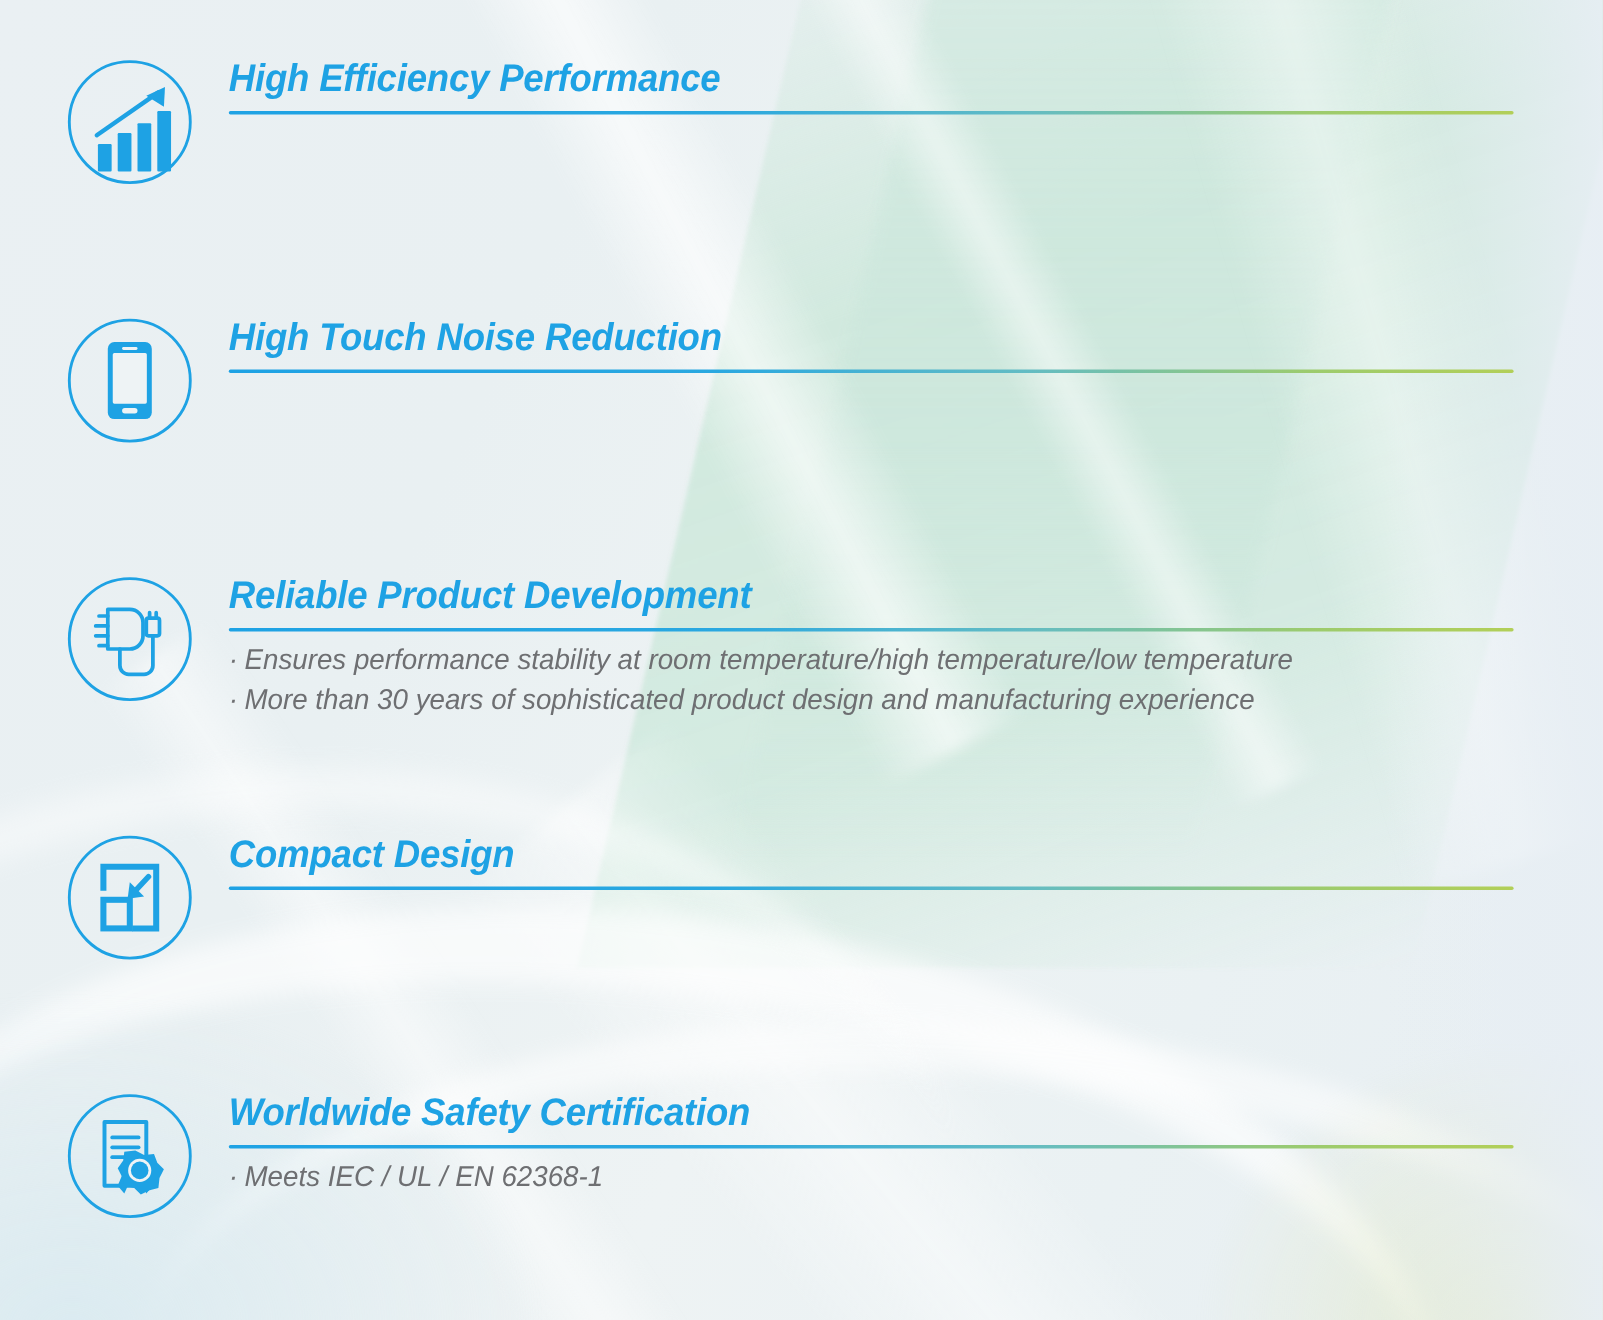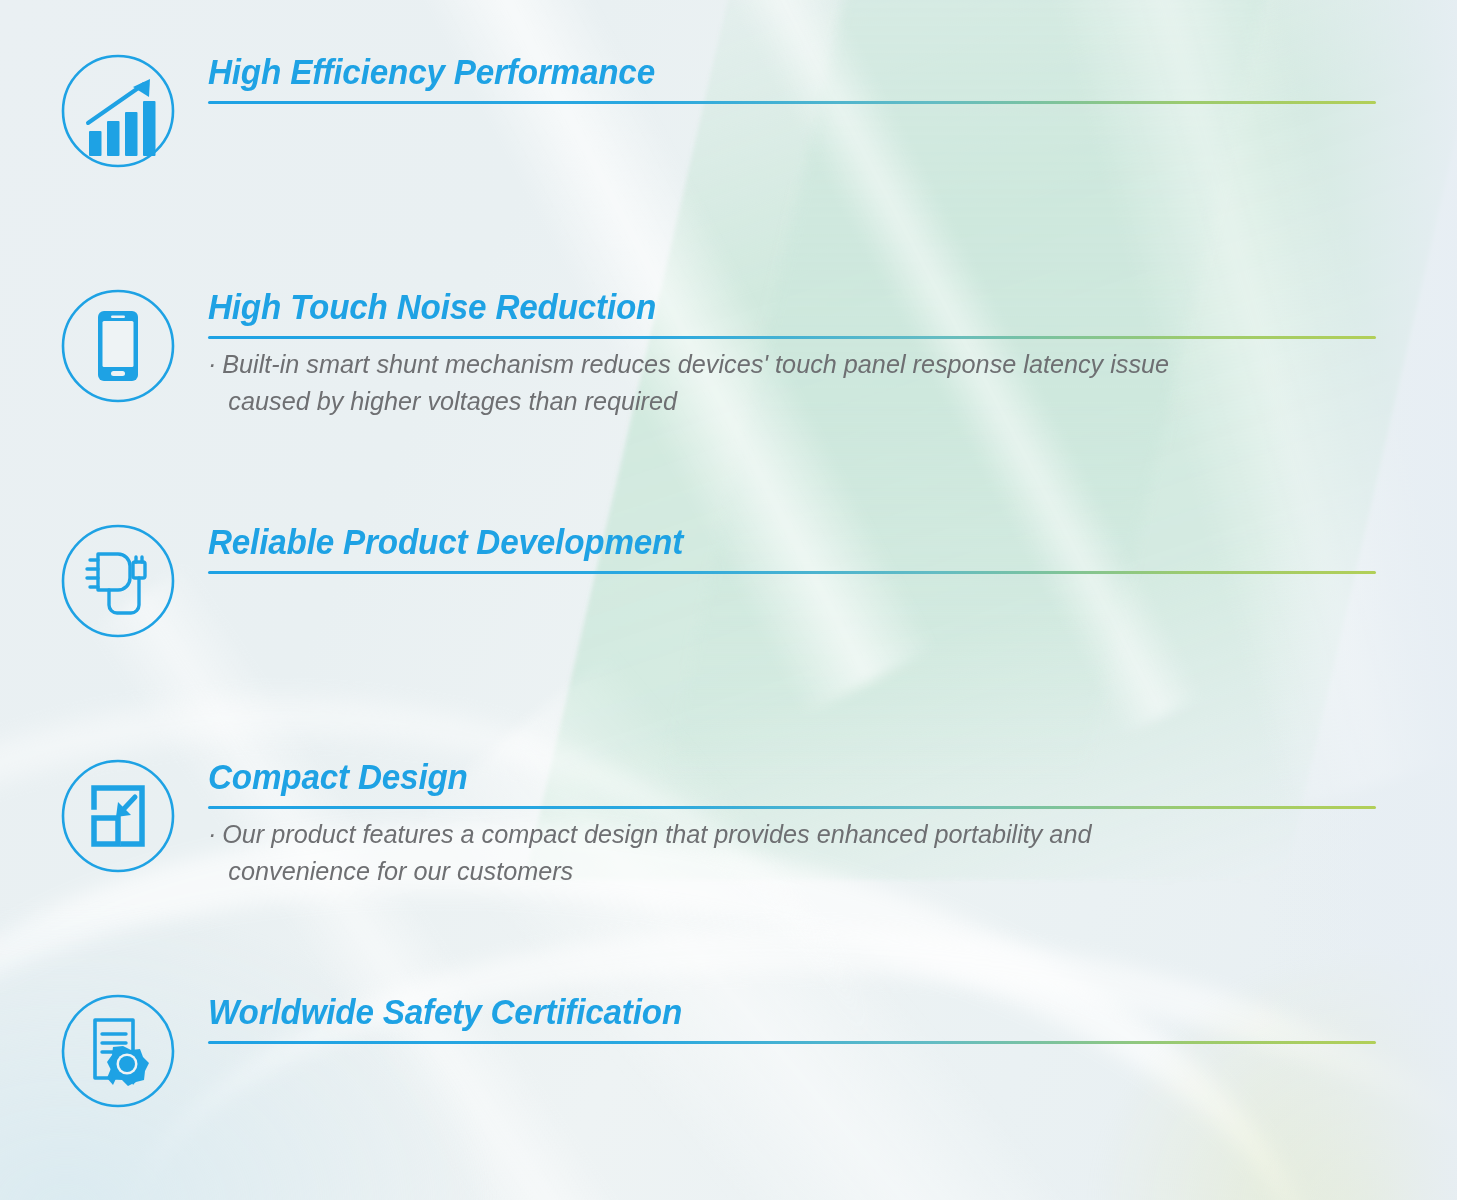--- a/index.html
+++ b/index.html
@@ -149,67 +149,63 @@
         <circle cx="61" cy="61" r="55" fill="none" stroke="#1ea2e4" stroke-width="2.6"></circle>
         <rect x="41" y="26" width="40" height="70" rx="6" fill="#1ea2e4"></rect>
         <rect x="45.5" y="36" width="31" height="46" rx="1.5" fill="#eef3f5"></rect>
         <rect x="54" y="30.5" width="14" height="2.6" rx="1.3" fill="#eef3f5"></rect>
         <rect x="54" y="86" width="14" height="5" rx="2.5" fill="#eef3f5"></rect>
       </svg>
     </div>
     <div class="body-col">
       <div class="f-title">High Touch Noise Reduction</div>
       <div class="divider"></div>
-      <div class="lines">
-        <div class="f-line"><span class="dot">·</span><span>Built-in smart shunt mechanism reduces devices' touch panel response latency issue</span></div>
-        <div class="f-line cont">caused by higher voltages than required</div>
-      </div>
     </div>
   </div>
 
   <div class="feature" style="top:520px;">
     <div class="icon-wrap">
       <svg width="122" height="122" viewBox="0 0 122 122">
         <circle cx="61" cy="61" r="55" fill="none" stroke="#1ea2e4" stroke-width="2.6"></circle>
         <g fill="none" stroke="#1ea2e4" stroke-width="3.4" stroke-linejoin="round" stroke-linecap="round">
           <path d="M41 34 h20 a12 12 0 0 1 12 12 v12 a12 12 0 0 1 -12 12 h-20 z"></path>
           <path d="M41 40 h-8 M41 49 h-11 M41 58 h-11 M41 67 h-8"></path>
           <path d="M52 70 v15 a8 8 0 0 0 8 8 h14 a8 8 0 0 0 8 -8 v-27"></path>
           <rect x="76" y="42" width="12" height="16" rx="2"></rect>
           <path d="M79 42 v-5 M85 42 v-5"></path>
         </g>
       </svg>
     </div>
     <div class="body-col">
       <div class="f-title">Reliable Product Development</div>
       <div class="divider"></div>
+      <div class="lines">
+        <div class="f-line"><span class="dot">·</span><span>Ensures performance stability at room temperature/high temperature/low temperature</span></div>
+        <div class="f-line"><span class="dot">·</span><span>More than 30 years of sophisticated product  design and manufacturing experience</span></div>
+      </div>
     </div>
   </div>
 
   <div class="feature" style="top:755px;">
     <div class="icon-wrap">
       <svg width="122" height="122" viewBox="0 0 122 122">
         <circle cx="61" cy="61" r="55" fill="none" stroke="#1ea2e4" stroke-width="2.6"></circle>
         <g fill="none" stroke="#1ea2e4" stroke-width="5.5" stroke-linecap="square">
           <path d="M37 52 V33 H85 V89 H66"></path>
           <rect x="37" y="63" width="24" height="26"></rect>
         </g>
         <g stroke="#1ea2e4" stroke-width="5" stroke-linecap="round" fill="none">
           <line x1="78" y1="42" x2="63" y2="58"></line>
         </g>
         <polygon points="59,62 74,60 61,47" fill="#1ea2e4"></polygon>
       </svg>
     </div>
     <div class="body-col">
       <div class="f-title">Compact Design</div>
       <div class="divider"></div>
-      <div class="lines">
-        <div class="f-line"><span class="dot">·</span><span>Our product features a compact design that provides enhanced portability and</span></div>
-        <div class="f-line cont">convenience for our customers</div>
-      </div>
     </div>
   </div>
 
   <div class="feature" style="top:990px;">
     <div class="icon-wrap">
       <svg width="122" height="122" viewBox="0 0 122 122">
         <circle cx="61" cy="61" r="55" fill="none" stroke="#1ea2e4" stroke-width="2.6"></circle>
         <g fill="none" stroke="#1ea2e4" stroke-width="3.6" stroke-linejoin="round">
           <path d="M38 30 h38 v58 h-38 z"></path>
         </g>
@@ -223,16 +219,19 @@
           <polygon points="77,76 70,82 76,95 82,88"></polygon>
         </g>
         <polygon fill="#1ea2e4" points="66,56 74,60 83,59 86,67 92,73 88,81 87,90 79,92 71,96 65,90 56,88 54,80 50,72 55,65 56,57"></polygon>
         <circle cx="70" cy="74" r="10.5" fill="#eef3f5"></circle>
         <circle cx="70" cy="74" r="8" fill="#1ea2e4"></circle>
       </svg>
     </div>
     <div class="body-col">
       <div class="f-title">Worldwide Safety Certification</div>
       <div class="divider"></div>
+      <div class="lines">
+        <div class="f-line"><span class="dot">·</span><span>Meets IEC / UL / EN 62368-1</span></div>
+      </div>
     </div>
   </div>
 
 </div>
 
 </body></html>

